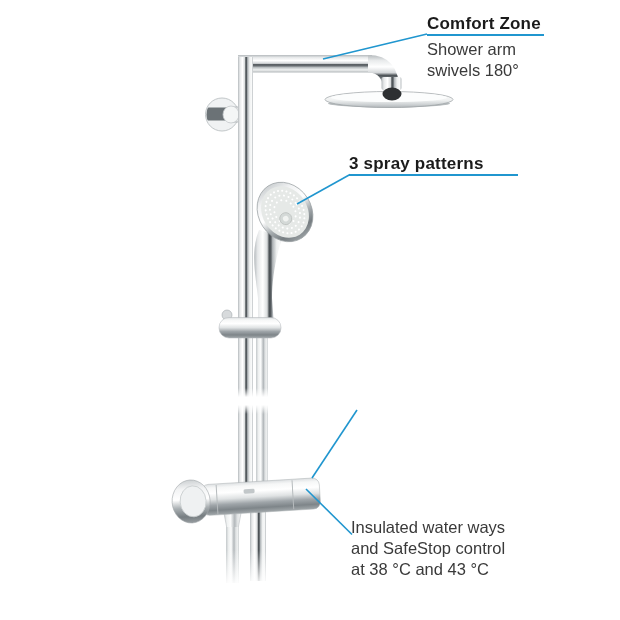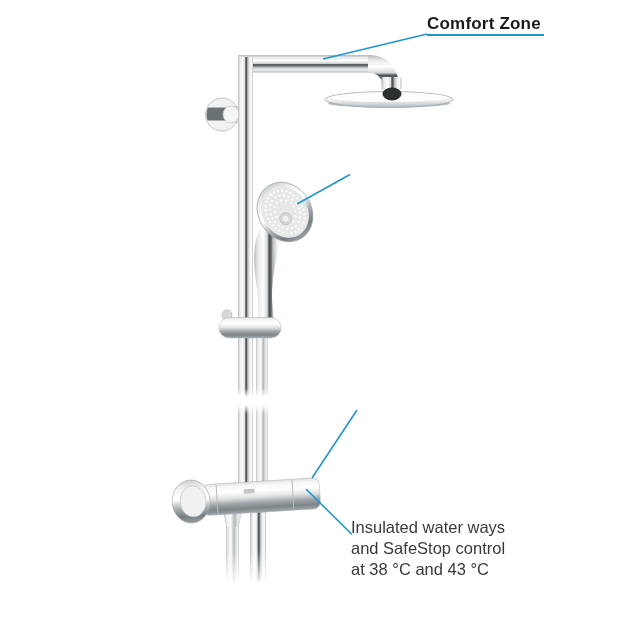--- a/index.html
+++ b/index.html
@@ -152,23 +152,26 @@
     <g stroke="#2096cf" stroke-width="1.6">
       <line x1="323" y1="59" x2="427" y2="34"></line>
       <line x1="297" y1="204" x2="350" y2="174.5"></line>
       <line x1="312" y1="478" x2="357" y2="410"></line>
       <line x1="306" y1="489" x2="352" y2="534.5"></line>
     </g>
   </svg>
 
   <div class="callout" style="left:427px;top:14px;width:117px">
     <div class="callout-title">Comfort Zone</div>
+    <div class="callout-desc">Shower arm
+swivels 180°</div>
   </div>
 
   <div class="callout" style="left:349px;top:154px;width:169px">
+    <div class="callout-title">3 spray patterns</div>
   </div>
 
 
   <div class="callout" style="left:351px;top:514px;width:164px">
     <div class="callout-desc">Insulated water ways
 and SafeStop control
 at 38 °C and 43 °C</div>
   </div>
 
 </div>

